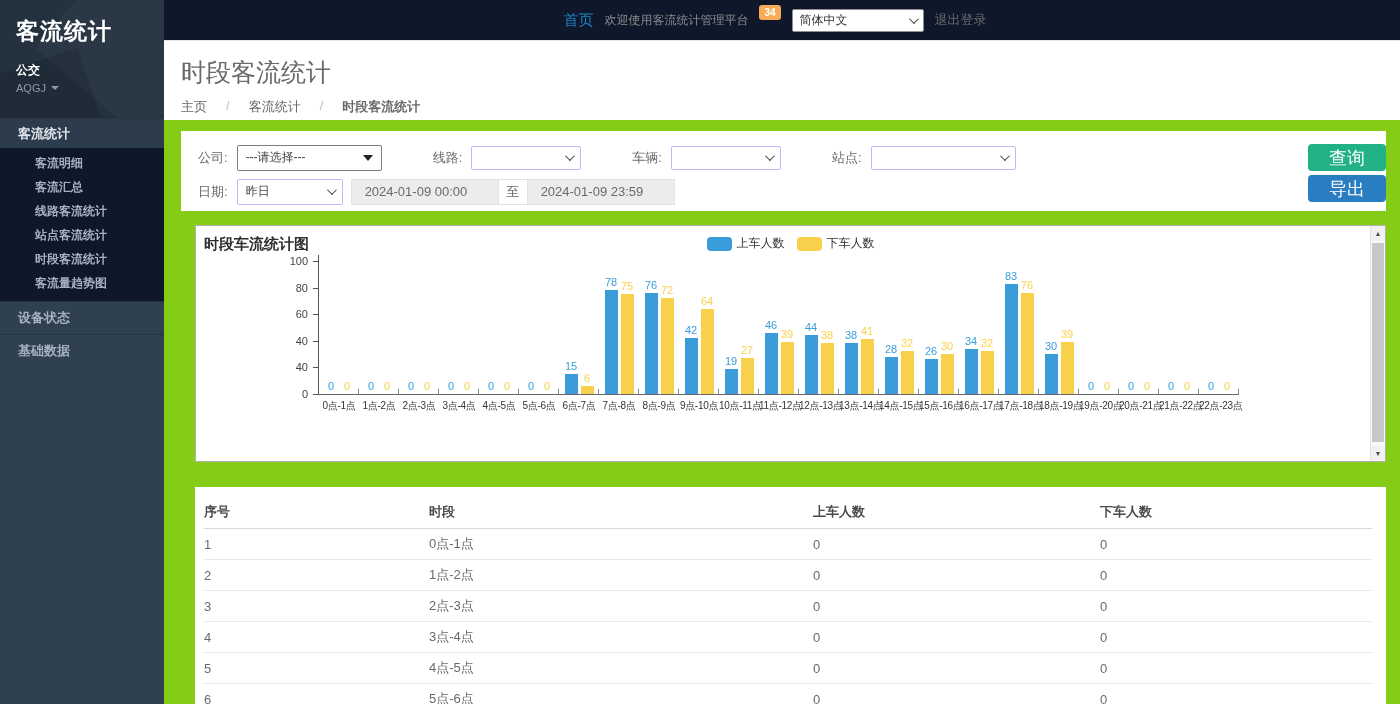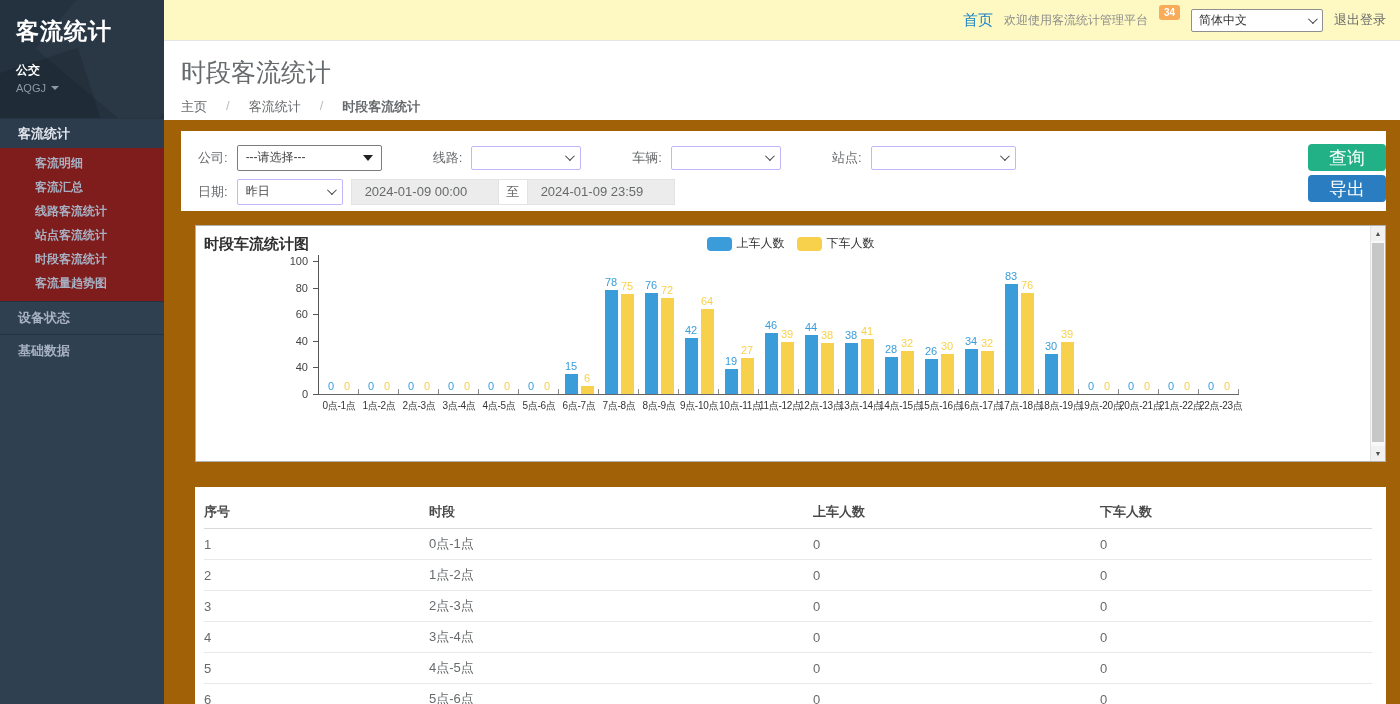--- a/index.html
+++ b/index.html
@@ -12,47 +12,47 @@
   .logo-area .poly1 { position:absolute; right:-40px; top:-30px; width:140px; height:140px;
      background:rgba(255,255,255,0.03); transform:rotate(40deg); }
   .logo-area .poly2 { position:absolute; left:-50px; bottom:-70px; width:150px; height:120px;
      background:rgba(0,0,0,0.12); transform:rotate(-18deg); }
   .logo-title { color:#fff; font-size:23px; font-weight:bold; position:relative; letter-spacing:1px; }
   .org { color:#fff; font-size:12px; font-weight:bold; margin-top:15px; position:relative; }
   .org-code { color:#8e9aa9; font-size:11px; margin-top:3px; position:relative; display:flex; align-items:center; gap:5px; }
   .caret-down { width:0; height:0; border-left:4px solid transparent; border-right:4px solid transparent; border-top:4px solid #8e9aa9; display:inline-block; }
   .nav-section-header { height:30px; display:flex; align-items:center; padding-left:18px;
      background:#2d3c4d; border-top:1px solid #263340; color:#e2e7ee; font-size:13px; font-weight:600; cursor:pointer; }
-  .nav-sub { background:#7f1d1d; padding:3px 0 6px; }
+  .nav-sub { background:#0f172a; padding:3px 0 6px; }
   .nav-sub-item { height:24px; display:flex; align-items:center; padding-left:35px;
      color:#a7b1c2; font-size:12px; font-weight:600; cursor:pointer; }
   .nav-item { height:33px; display:flex; align-items:center; padding-left:18px;
      color:#a7b1c2; font-size:13px; font-weight:600; border-top:1px solid #263340; cursor:pointer; }
 
   
   .main { position:absolute; left:164px; top:0; width:1236px; height:704px; }
-  .topbar { height:41px; background:#fef9c3; border-bottom:1px solid #e4e5e7;
-     display:flex; align-items:center; justify-content:flex-end; padding-right:14px; gap:11px; }
+  .topbar { height:41px; background:#0f172a; border-bottom:1px solid #e4e5e7;
+     display:flex; align-items:center; justify-content:center; padding-right:14px; gap:11px; }
   .home-link { color:#1c84c6; font-size:15px; cursor:pointer; }
   .welcome { color:#8c8c8c; font-size:12px; }
   .badge { background:#f8ac59; color:#fff; font-size:10px; padding:2px 5px; border-radius:3px;
      transform:translateY(-8px); font-weight:bold; }
   .lang-select { width:132px; height:23px; background:#fff; border:1px solid #8f8f8f; border-radius:2px;
      display:flex; align-items:center; justify-content:space-between; padding:0 7px; font-size:12px; color:#333; cursor:pointer; }
   .chev { width:7px; height:7px; border-right:1.6px solid #444; border-bottom:1.6px solid #444;
      transform:rotate(45deg) translateY(-2px); display:inline-block; }
   .logout { color:#676a6c; font-size:13px; cursor:pointer; }
 
   .heading { background:#fff; height:79px; padding:15px 0 0 17px; }
   .page-title { color:#676a6c; font-size:25px; font-weight:400; }
   .breadcrumb { margin-top:9px; font-size:13px; color:#676a6c; display:flex; gap:19px; }
   .breadcrumb .sep { color:#bcbcbc; }
   .breadcrumb .crumb.last { font-weight:bold; }
 
-  .content { background:#a16207; height:584px; padding:11px 14px 0 17px; }
+  .content { background:#84cc16; height:584px; padding:11px 14px 0 17px; }
 
   
   .filter-panel { background:#fff; height:80px; position:relative; padding:13px 95px 0 17px; }
   .frow { display:flex; align-items:center; height:27px; }
   .frow + .frow { margin-top:7px; }
   .flabel { font-size:13px; color:#676a6c; margin-right:9px; }
   .fgroup { display:flex; align-items:center; margin-right:51px; }
   .sel { background:#fff; border:1px solid #c4b5fd; border-radius:2px; height:24px;
      display:flex; align-items:center; justify-content:space-between; padding:0 8px; font-size:12px; color:#444; cursor:pointer; }
   .sel.company { width:145px; height:26px; border-color:#7c7c7c; }

